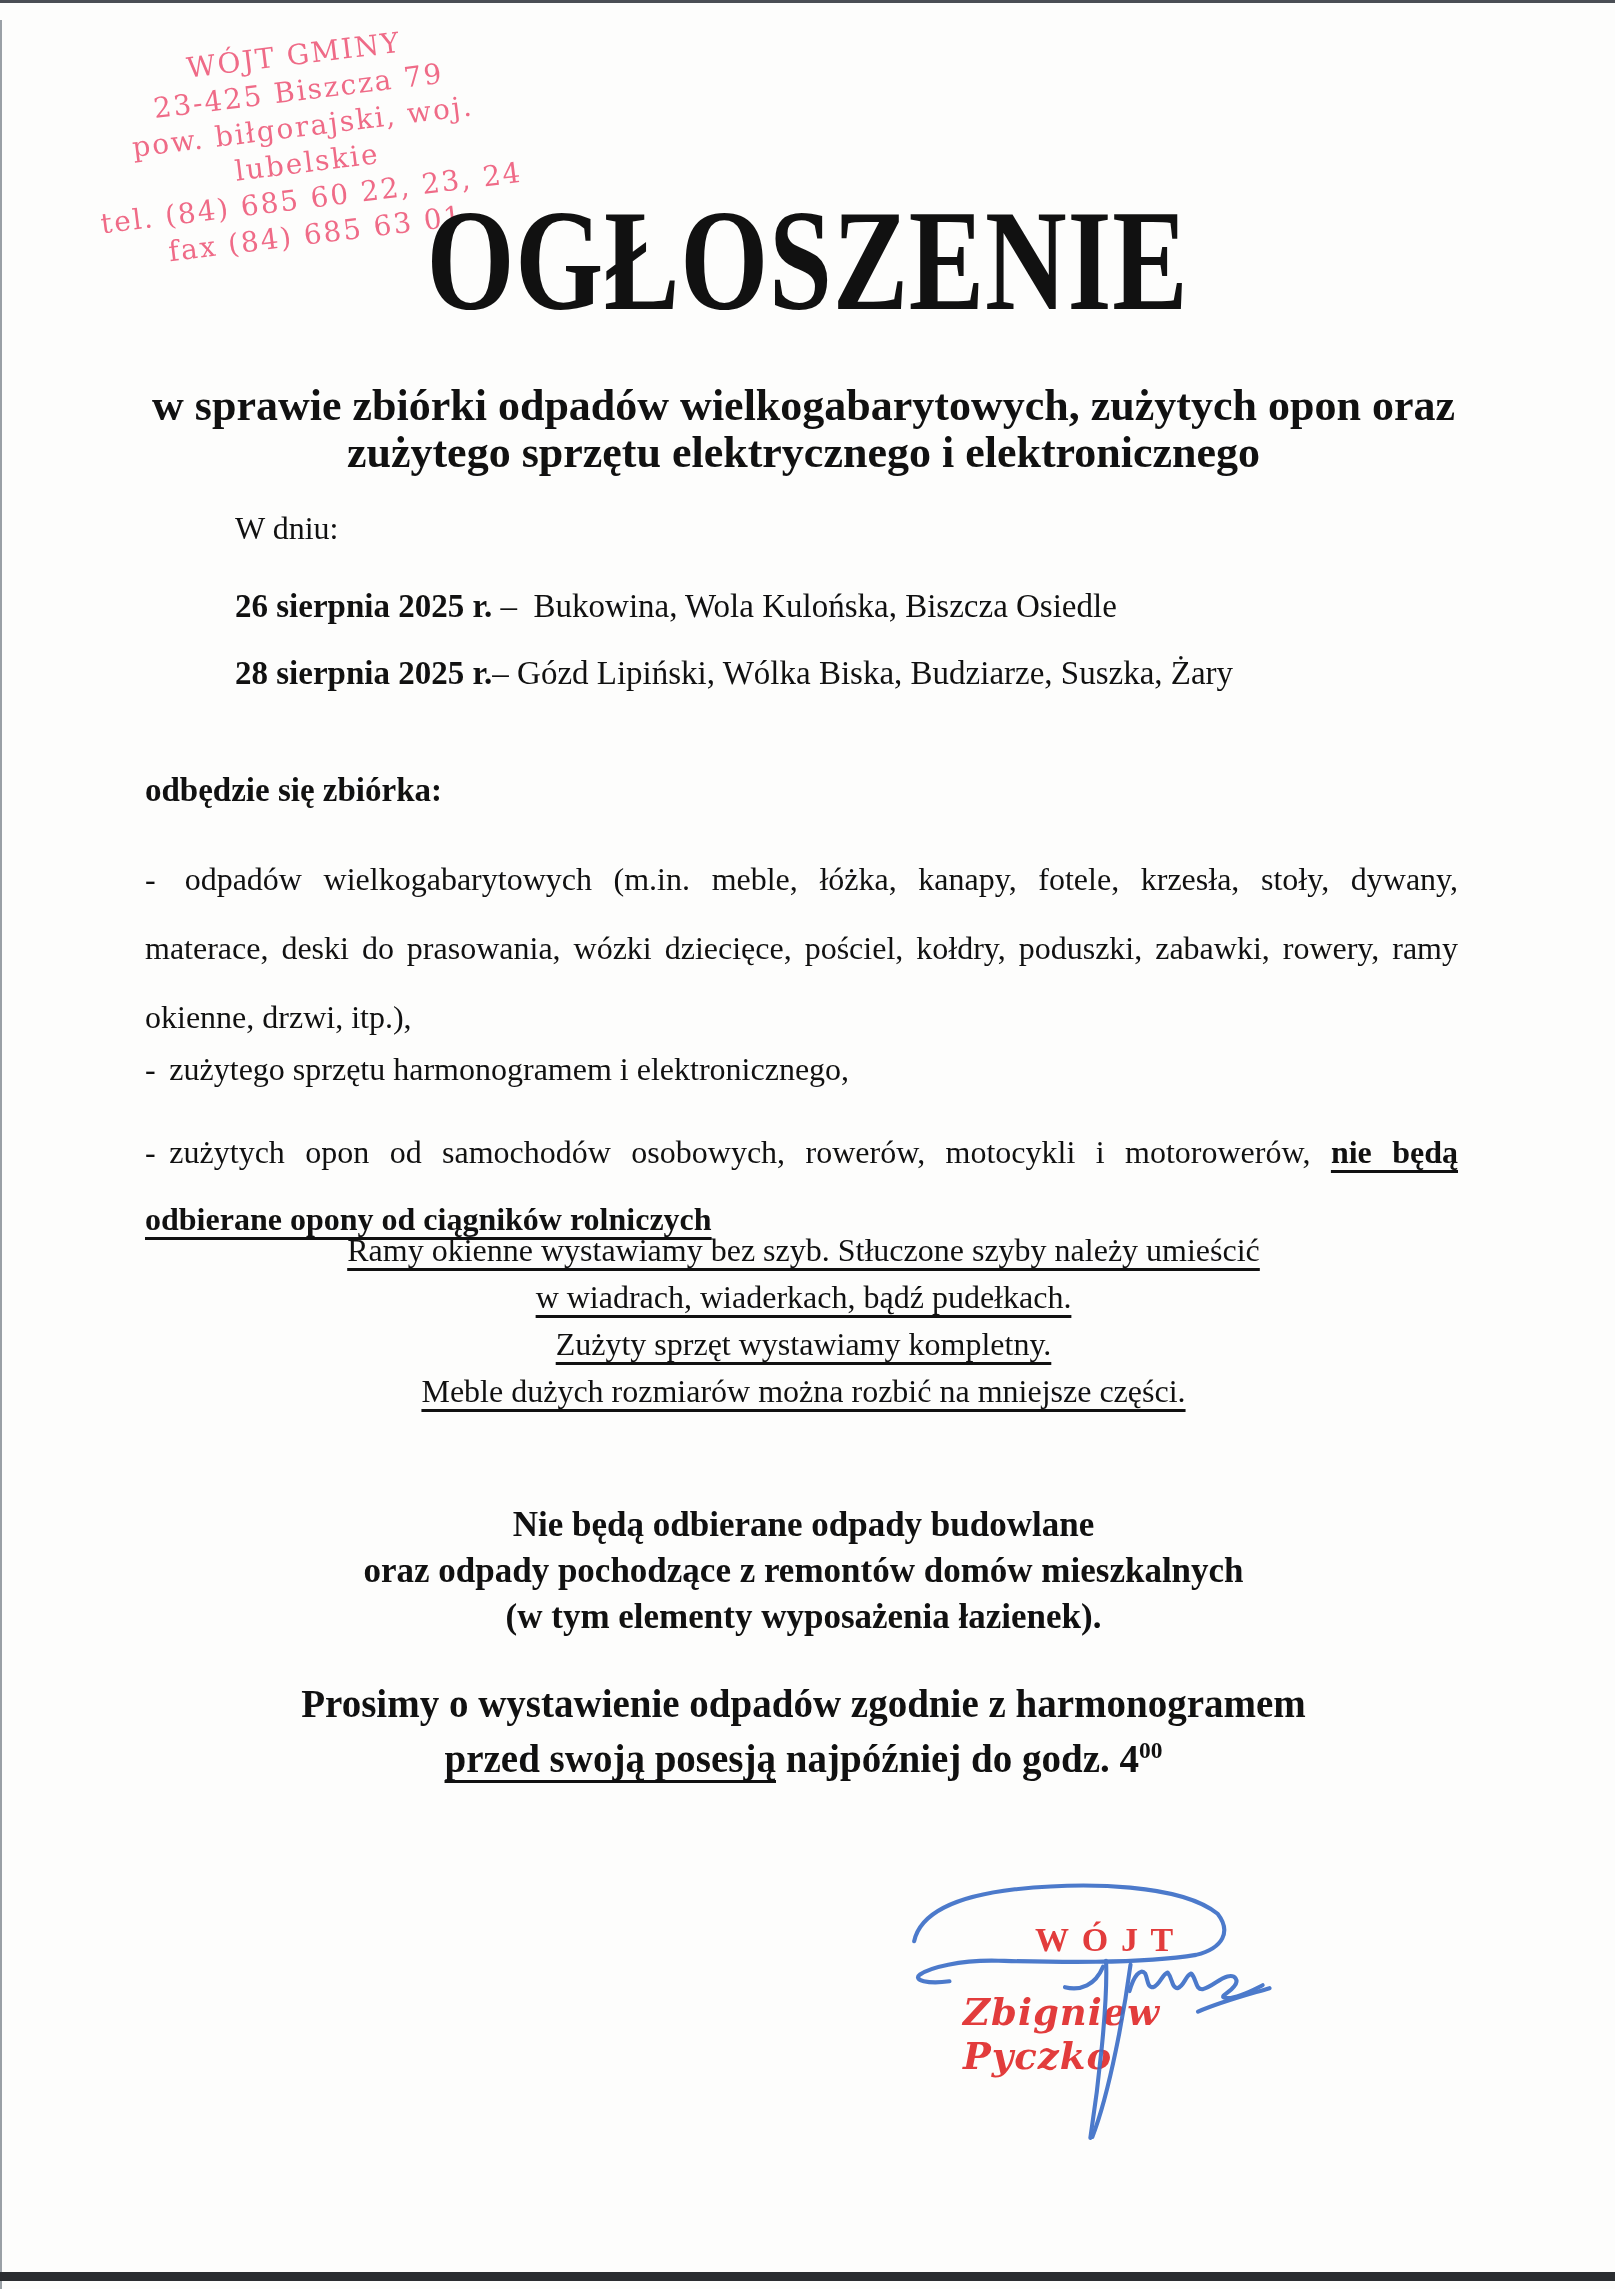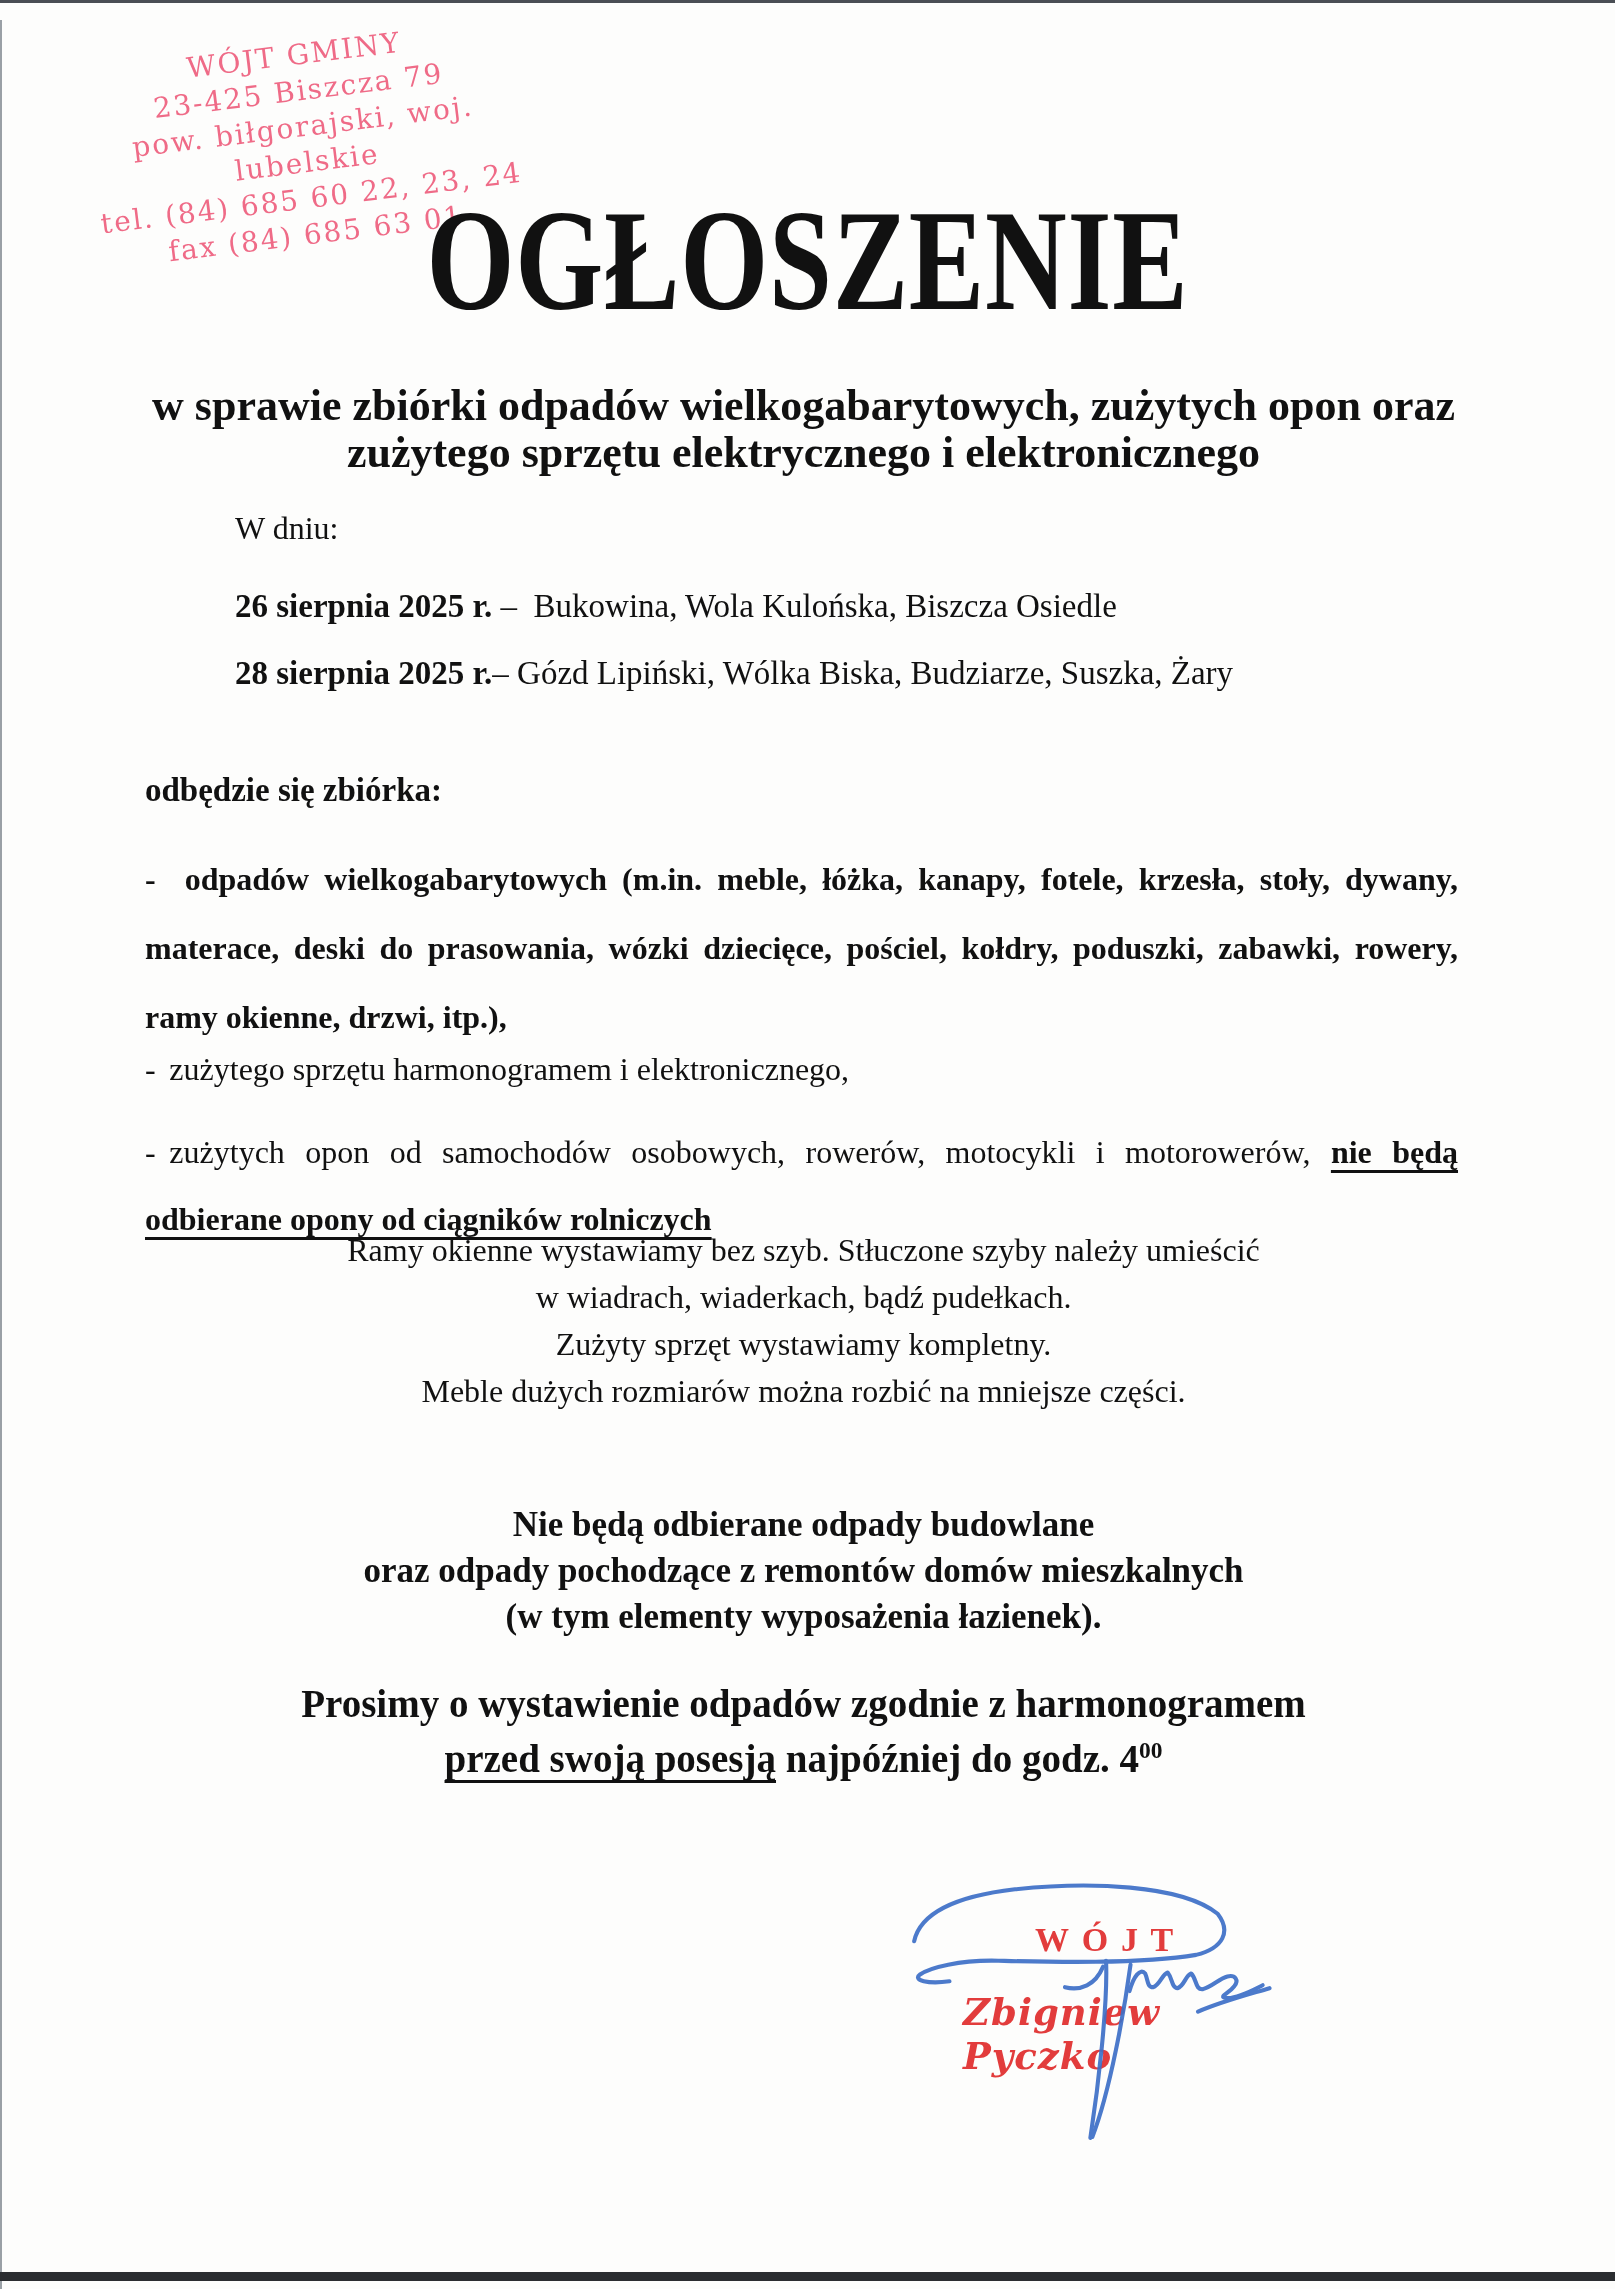--- a/index.html
+++ b/index.html
@@ -56,37 +56,38 @@
   .intro { position: absolute; top: 510px; left: 235px; font-size: 32px; }
 
   .schedule { position: absolute; top: 573px; left: 235px; width: 1235px; font-size: 33px; line-height: 67px; }
   .schedule .date { font-weight: bold; }
   .pre { white-space: pre-wrap; }
 
   .collection-label { position: absolute; top: 772px; left: 145px; font-size: 33px; font-weight: bold; }
 
   .item { position: absolute; left: 145px; width: 1313px; font-size: 32px; }
   .item.justified { text-align: justify; }
-  .item-1 { top: 845px;  line-height: 69px; font-weight: bold; }
+  .item-1 { top: 845px;  line-height: 69px; }
   .item-2 { top: 1051px; }
   .item-3 { top: 1119px; line-height: 67px; }
   .dash-wide   { margin-right: 29px; }
   .dash-narrow { margin-right: 13.7px; }
   .bold-underline {
     font-weight: bold;
     text-decoration: underline;
     text-decoration-thickness: 2.9px;
     text-underline-offset: 6.9px;
   }
 
   .rules {
     position: absolute; top: 1227px; left: 147px; width: 1313px;
     text-align: center; font-size: 32px; line-height: 47px;
   }
   .rules .rule-line span {
+    text-decoration: underline;
     text-decoration-thickness: 2.5px;
     text-underline-offset: 6.9px;
   }
 
   .exclusions {
     position: absolute; top: 1502px; left: 147px; width: 1313px;
     text-align: center; font-weight: bold; font-size: 35px; line-height: 46px;
   }
 
   .request {

